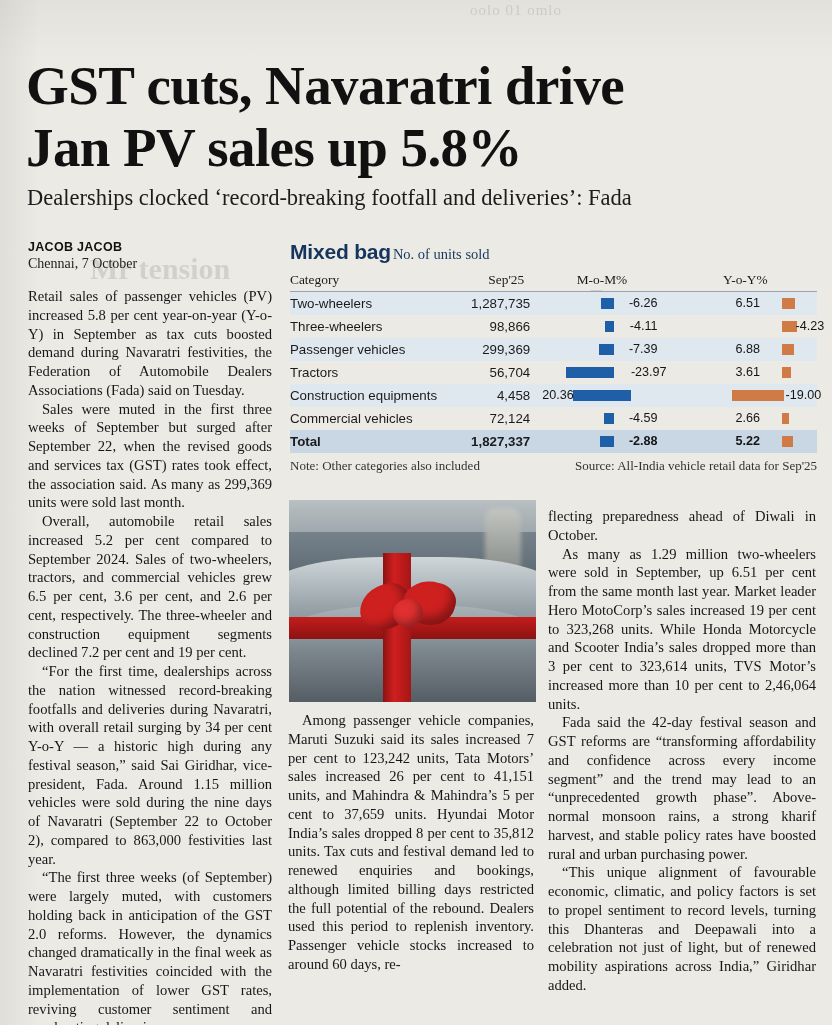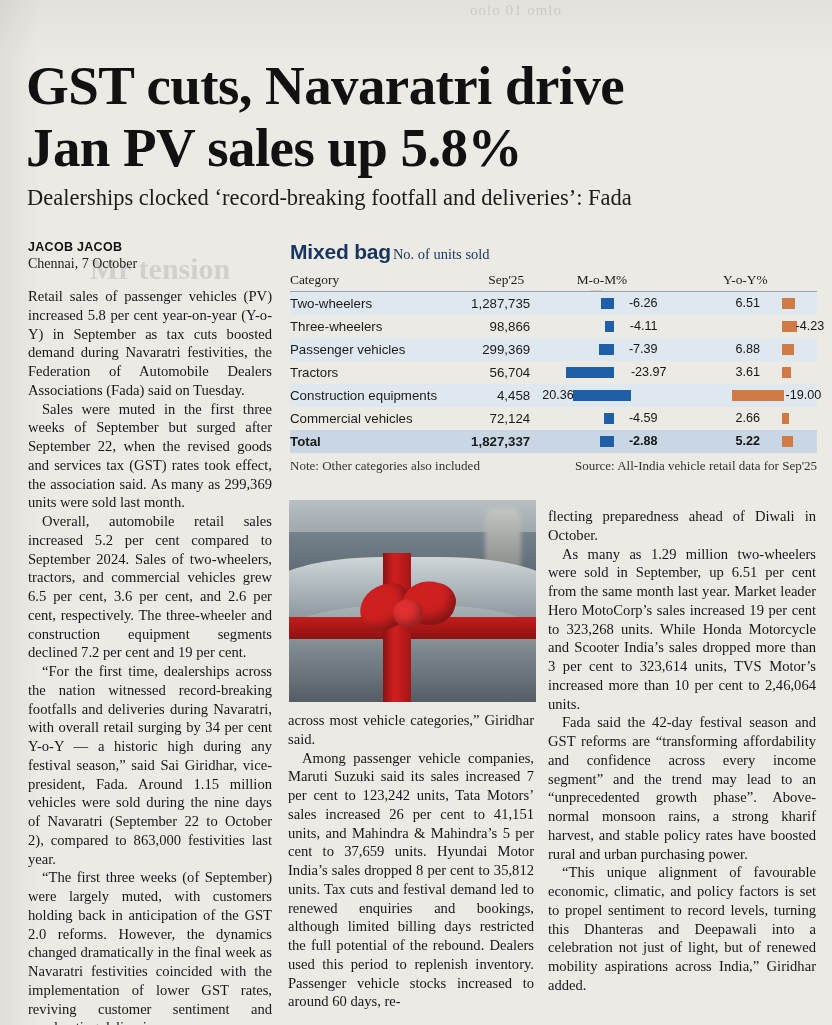--- a/index.html
+++ b/index.html
@@ -429,21 +429,20 @@
     <div class="ribbon-h"></div>
     <div class="ribbon-v"></div>
     <div class="bow">
       <div class="loop l"></div>
       <div class="loop r"></div>
       <div class="knot"></div>
     </div>
   </div>
 
   <div class="col col-2">
-    <p class="first">across most vehicle categories,” Giridhar said.</p>
     <p>Among passenger vehicle companies, Maruti Suzuki said its sales increased 7 per cent to 123,242 units, Tata Motors’ sales increased 26 per cent to 41,151 units, and Mahindra &amp; Mahindra’s 5 per cent to 37,659 units. Hyundai Motor India’s sales dropped 8 per cent to 35,812 units. Tax cuts and festival demand led to renewed enquiries and bookings, although limited billing days restricted the full potential of the rebound. Dealers used this period to replenish inventory. Passenger vehicle stocks increased to around 60 days, re-</p>
   </div>
 
   <div class="col col-3">
     <p class="first">flecting preparedness ahead of Diwali in October.</p>
     <p>As many as 1.29 million two-wheelers were sold in September, up 6.51 per cent from the same month last year. Market leader Hero MotoCorp’s sales increased 19 per cent to 323,268 units. While Honda Motorcycle and Scooter India’s sales dropped more than 3 per cent to 323,614 units, TVS Motor’s increased more than 10 per cent to 2,46,064 units.</p>
     <p>Fada said the 42-day festival season and GST reforms are “transforming affordability and confidence across every income segment” and the trend may lead to an “unprecedented growth phase”. Above-normal monsoon rains, a strong kharif harvest, and stable policy rates have boosted rural and urban purchasing power.</p>
     <p>“This unique alignment of favourable economic, climatic, and policy factors is set to propel sentiment to record levels, turning this Dhanteras and Deepawali into a celebration not just of light, but of renewed mobility aspirations across India,” Giridhar added.</p>
   </div>
 

